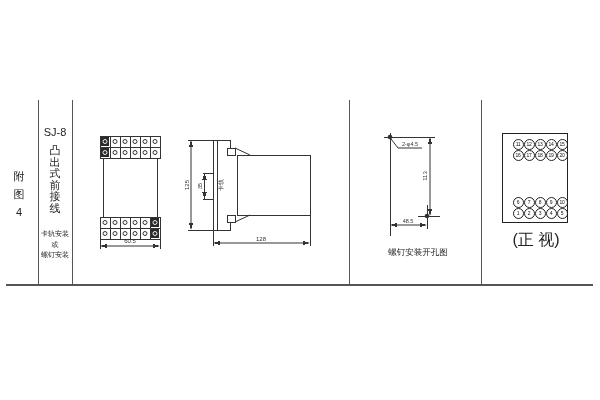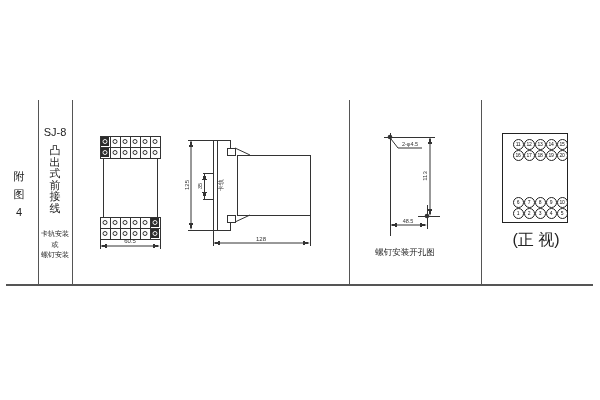--- a/index.html
+++ b/index.html
@@ -155,21 +155,21 @@
 
     <line class="smooth" x1="72" y1="9.8" x2="72" y2="87.2" stroke="#333" marker-start="url(#arrC)" marker-end="url(#arrC)"></line>
     <text x="69" y="48" font-size="6" text-anchor="middle" transform="rotate(-90 69 48)">113</text>
 
     <circle class="smooth" cx="69" cy="88" r="2.3" fill="#333"></circle>
     <path d="M60,88 H82 M69,77 V101" stroke="#333" fill="none"></path>
 
     <line class="smooth" x1="32.8" y1="97" x2="68.2" y2="97" stroke="#333" marker-start="url(#arrC)" marker-end="url(#arrC)"></line>
     <text x="50" y="95" font-size="5.5" text-anchor="middle">48.5</text>
   </svg>
-  <div class="abs cap" style="left:353px;top:247px;width:104px;font-size:8.5px;">螺钉安装开孔图</div>
+  <div class="abs cap" style="left:366px;top:247px;width:104px;font-size:8.5px;">螺钉安装开孔图</div>
 
   <div class="tbox" style="left:502px;top:133px;width:66px;height:90px;">
     <span class="tc" style="left:9.5px;top:5px;">11</span>
     <span class="tc" style="left:20.5px;top:5px;">12</span>
     <span class="tc" style="left:31.5px;top:5px;">13</span>
     <span class="tc" style="left:42.5px;top:5px;">14</span>
     <span class="tc" style="left:53.5px;top:5px;">15</span>
 
     <span class="tc" style="left:9.5px;top:16px;">16</span>
     <span class="tc" style="left:20.5px;top:16px;">17</span>

